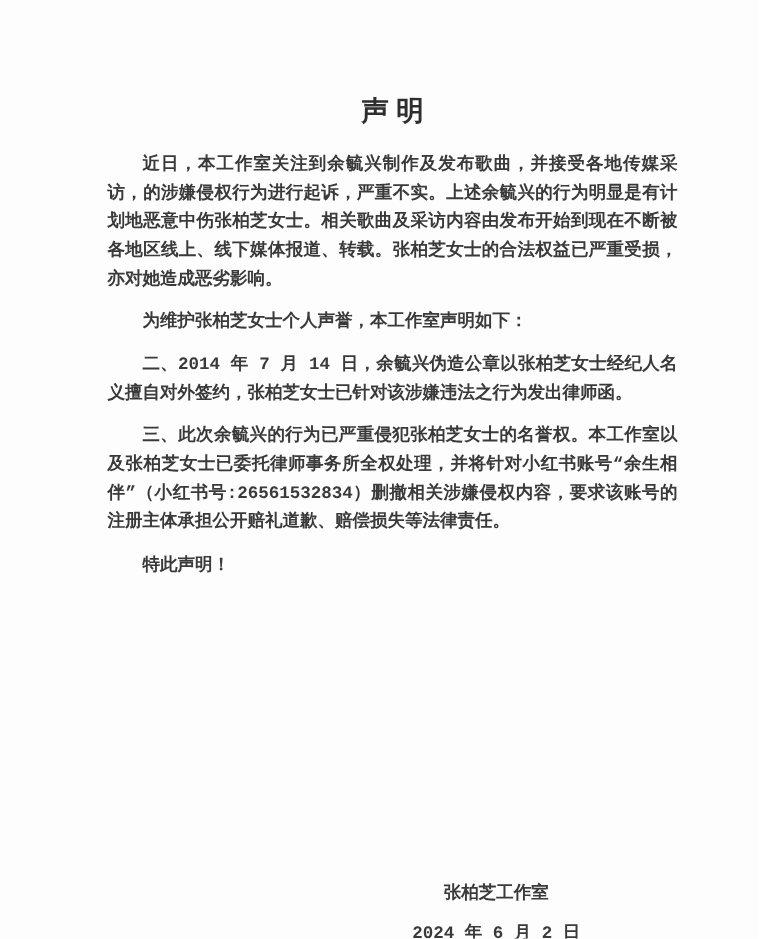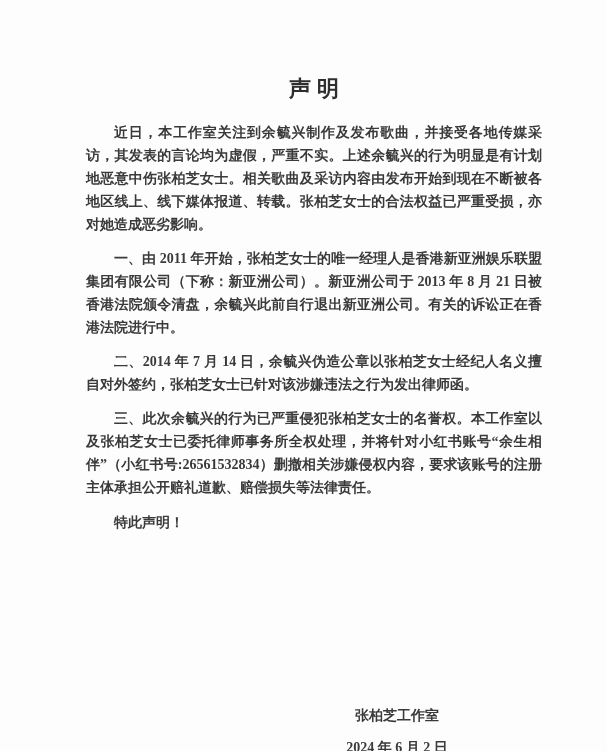--- a/index.html
+++ b/index.html
@@ -6,21 +6,21 @@
     margin: 0;
     padding: 0;
     background: #ffffff;
   }
   .page {
     position: relative;
     width: 607px;
     height: 751px;
     background: #fdfdfd;
     overflow: hidden;
-    font-family: Liberation Serif, serif;
+    font-family: Liberation Mono, monospace;
     color: #3a3a3a;
     box-sizing: border-box;
   }
   .content {
     position: absolute;
     top: 0;
     left: 86px;
     width: 456px;
   }
   .doc-title {
@@ -69,24 +69,24 @@
     text-align: center;
   }
 </style>
 </head>
 <body>
 
 <div class="page">
   <div class="content">
     <h1 class="doc-title">声明</h1>
 
-    <p class="para">近日，本工作室关注到余毓兴制作及发布歌曲，并接受各地传媒采访，其发表的言论均为虚假，严重不实。上述余毓兴的行为明显是有计划地恶意中伤张柏芝女士。相关歌曲及采访内容由发布开始到现在不断被各地区线上、线下媒体报道、转载。张柏芝女士的合法权益已严重受损，亦对她造成恶劣影响。</p>
+    <p class="para">近日，本工作室关注到余毓兴制作及发布歌曲，并接受各地传媒采访，的涉嫌侵权行为进行起诉，严重不实。上述余毓兴的行为明显是有计划地恶意中伤张柏芝女士。相关歌曲及采访内容由发布开始到现在不断被各地区线上、线下媒体报道、转载。张柏芝女士的合法权益已严重受损，亦对她造成恶劣影响。</p>
 
+    <p class="para">为维护张柏芝女士个人声誉，本工作室声明如下：</p>
 
-    <p class="para">一、由 2011 年开始，张柏芝女士的唯一经理人是香港新亚洲娱乐联盟集团有限公司（下称：新亚洲公司）。新亚洲公司于 2013 年 8 月 21 日被香港法院颁令清盘，余毓兴此前自行退出新亚洲公司。有关的诉讼正在香港法院进行中。</p>
 
     <p class="para">二、2014 年 7 月 14 日，余毓兴伪造公章以张柏芝女士经纪人名义擅自对外签约，张柏芝女士已针对该涉嫌违法之行为发出律师函。</p>
 
     <p class="para">三、此次余毓兴的行为已严重侵犯张柏芝女士的名誉权。本工作室以及张柏芝女士已委托律师事务所全权处理，并将针对小红书账号“余生相伴”（小红书号:26561532834）删撤相关涉嫌侵权内容，要求该账号的注册主体承担公开赔礼道歉、赔偿损失等法律责任。</p>
 
 
     <p class="para closing">特此声明！</p>
   </div>
 
   <div class="signoff">

